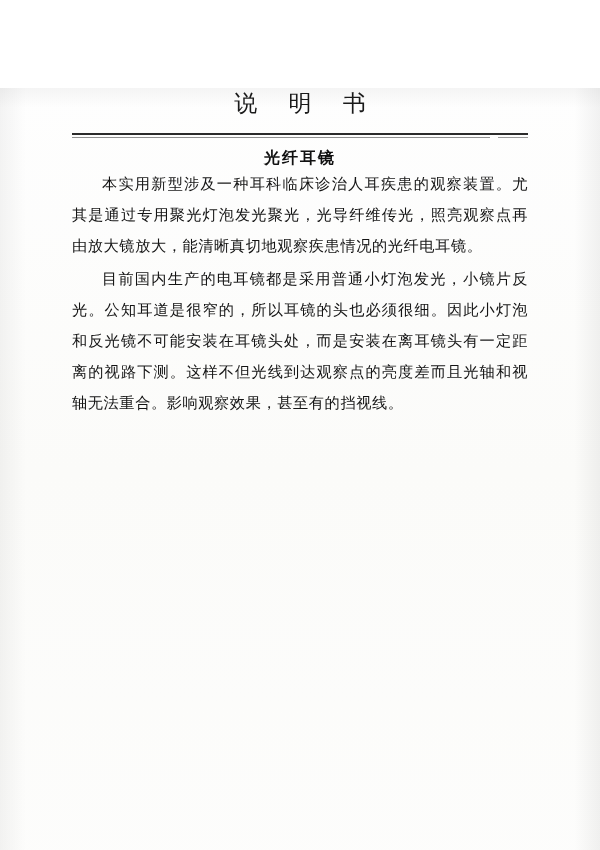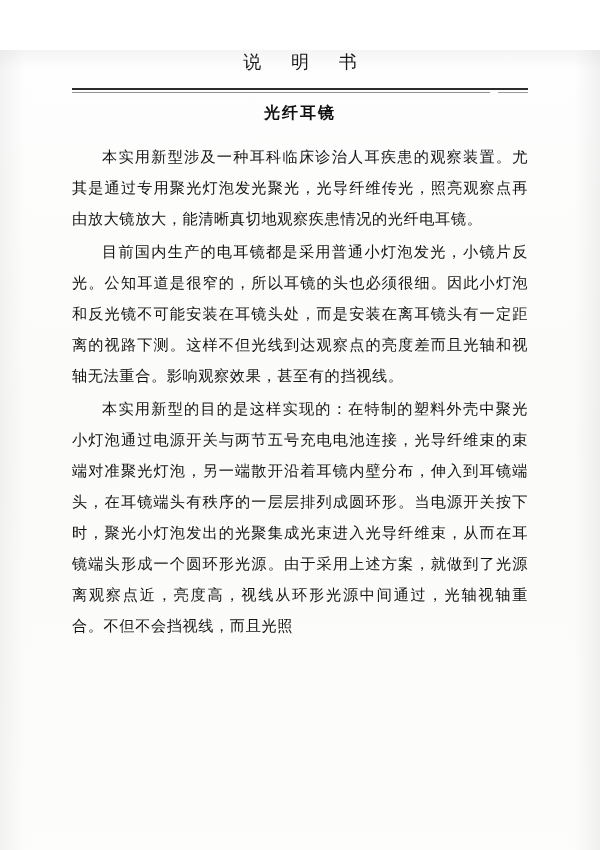--- a/index.html
+++ b/index.html
@@ -26,23 +26,23 @@
     position: absolute;
     inset: 0;
     background: linear-gradient(180deg, #fefefe 0%, #fbfbf9 45%, #fdfdfc 100%);
     pointer-events: none;
   }
   .content {
     position: relative;
     padding: 0 72px;
   }
   .doc-header {
-    margin-top: 50px;
+    margin-top: 88px;
     text-align: center;
-    font-size: 18px;
+    font-size: 23px;
     letter-spacing: 12px;
     color: #1a1a1a;
     font-family: "DejaVu Serif", serif;
     font-weight: 500;
     text-indent: 12px;
   }
   .rule-wrap {
     margin-top: 14px;
     height: 3px;
     position: relative;
@@ -75,21 +75,20 @@
   .doc-title {
     margin-top: 12px;
     text-align: center;
     font-size: 16px;
     font-weight: 700;
     letter-spacing: 2px;
     color: #111;
     font-family: "DejaVu Serif", serif;
   }
   .body-text {
-    margin-top: 18px;
   }
   .para {
     font-size: 15.2px;
     line-height: 31px;
     color: #141414;
     text-align: justify;
     text-justify: inter-ideograph;
     text-indent: 30px;
     letter-spacing: 0.6px;
     margin: 0 0 2px 0;
@@ -134,17 +133,16 @@
       <div class="rule-main"></div>
       <div class="rule-thin"></div>
       <div class="rule-dash"></div>
     </div>
 
     <div class="doc-title">光纤耳镜</div>
 
     <div class="body-text">
       <p class="para">本实用新型涉及一种耳科临床诊治人耳疾患的观察装置。尤其是通过专用聚光灯泡发光聚光，光导纤维传光，照亮观察点再由放大镜放大，能清晰真切地观察疾患情况的光纤电耳镜。</p>
       <p class="para">目前国内生产的电耳镜都是采用普通小灯泡发光，小镜片反光。公知耳道是很窄的，所以耳镜的头也必须很细。因此小灯泡和反光镜不可能安装在耳镜头处，而是安装在离耳镜头有一定距离的视路下测。这样不但光线到达观察点的亮度差而且光轴和视轴无法重合。影响观察效果，甚至有的挡视线。</p>
-      <p class="para">本实用新型的目的是这样实现的：在特制的塑料外壳中聚光小灯泡通过电源开关与两节五号充电电池连接，光导纤维束的束端对准聚光灯泡，另一端散开沿着耳镜内壁分布，伸入到耳镜端头，在耳镜端头有秩序的一层层排列成圆环形。当电源开关按下时，聚光小灯泡发出的光聚集成光束进入光导纤维束，从而在耳镜端头形成一个圆环形光源。由于采用上述方案，就做到了光源离观察点近，亮度高，视线从环形光源中间通过，光轴视轴重合。不但不会挡视线，而且光照</p>
     </div>
   </div>
 
 </div>
 
 </body></html>

